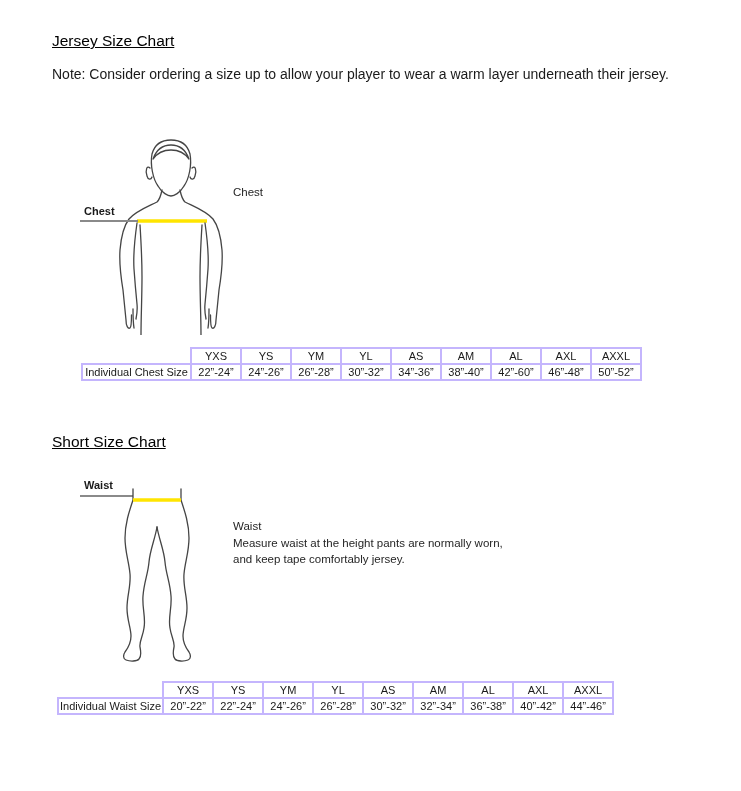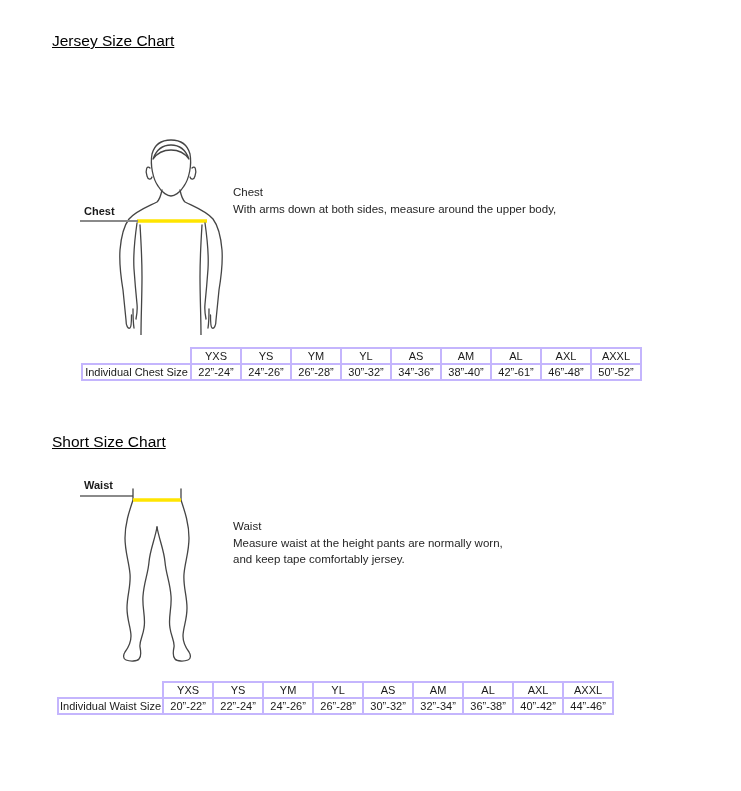--- a/index.html
+++ b/index.html
@@ -32,20 +32,21 @@
     stroke-linecap:round;stroke-linejoin:round;}
   svg .hl{stroke:var(--highlight-yellow,#ffe500);stroke-width:3.5;}
 </style>
 </head>
 <body>
 
 <div class="page">
 
   <div class="abs section-heading" style="left:52px;top:32px;">Jersey Size Chart</div>
 
+  <div class="abs note-text" style="left:52px;top:66px;">Note: Consider ordering a size up to allow your player to wear a warm layer underneath their jersey.</div>
 
   <svg class="abs" style="left:112px;top:137px;" width="117" height="198" viewBox="0 0 117 198">
     <line class="hl" x1="25" y1="84" x2="95" y2="84"></line>
     <g class="outline">
       <path d="M46,49 C41,42 38,28 40,17 C43,6 51,3 59,3 C67,3 75,6 78,17 C80,28 77,42 72,49 C68,56 62,59 59,59 C56,59 50,56 46,49 Z"></path>
       <path d="M41,22 C45,11 52,8 59,8 C66,8 73,11 77,22 C72,15 65,13 59,13 C53,13 46,15 41,22 Z"></path>
       <path d="M38,31 C35,28 33,33 35,39 C36,43 39,43 40,40"></path>
       <path d="M80,31 C83,28 85,33 83,39 C82,43 79,43 78,40"></path>
       <path d="M50,53 C49,58 48,62 45,65 C35,70 24,74 17,82 C11,90 9,101 8,113 C7,128 9,141 11,153 C12,163 13,173 14,183 C14,189 16,192 18,191 C19.5,190 19.5,184 19.5,178"></path>
       <path d="M22,191 C21,185 21,179 21,172"></path>
@@ -56,21 +57,20 @@
       <path d="M93,86 C95,100 97,116 96,132 C95,146 94,157 93,167 C92.5,172 93,177 94,182"></path>
       <path d="M90,88 C89,104 88,122 88,140 C88,160 89,180 89,198"></path>
     </g>
   </svg>
 
   <div class="abs pointer-label" style="left:84px;top:205px;">Chest</div>
   <div class="abs pointer-line" style="left:80px;top:220px;width:58px;"></div>
 
   <div class="abs desc" style="left:233px;top:184px;">
     <div>Chest</div>
-    <div>With arms down at both sides, measure around the upper body,</div>
   </div>
 
   <table class="size-table" style="left:81px;top:347px;">
     <tbody>
         <tr>
       <td class="corner"></td>
       <td class="sz">YXS</td>
       <td class="sz">YS</td>
       <td class="sz">YM</td>
       <td class="sz">YL</td>
@@ -81,21 +81,21 @@
       <td class="sz">AXXL</td>
     </tr>
     <tr>
       <td class="lbl">Individual Chest Size</td>
       <td class="val">22”-24”</td>
       <td class="val">24”-26”</td>
       <td class="val">26”-28”</td>
       <td class="val">30”-32”</td>
       <td class="val">34”-36”</td>
       <td class="val">38”-40”</td>
-      <td class="val">42”-61”</td>
+      <td class="val">42”-60”</td>
       <td class="val">46”-48”</td>
       <td class="val">50”-52”</td>
     </tr>
   </tbody>
     </table>
 
   <div class="abs section-heading" style="left:52px;top:433px;">Short Size Chart</div>
 
   <div class="abs pointer-label" style="left:84px;top:479px;">Waist</div>
   <div class="abs pointer-line" style="left:80px;top:495px;width:53px;"></div>

